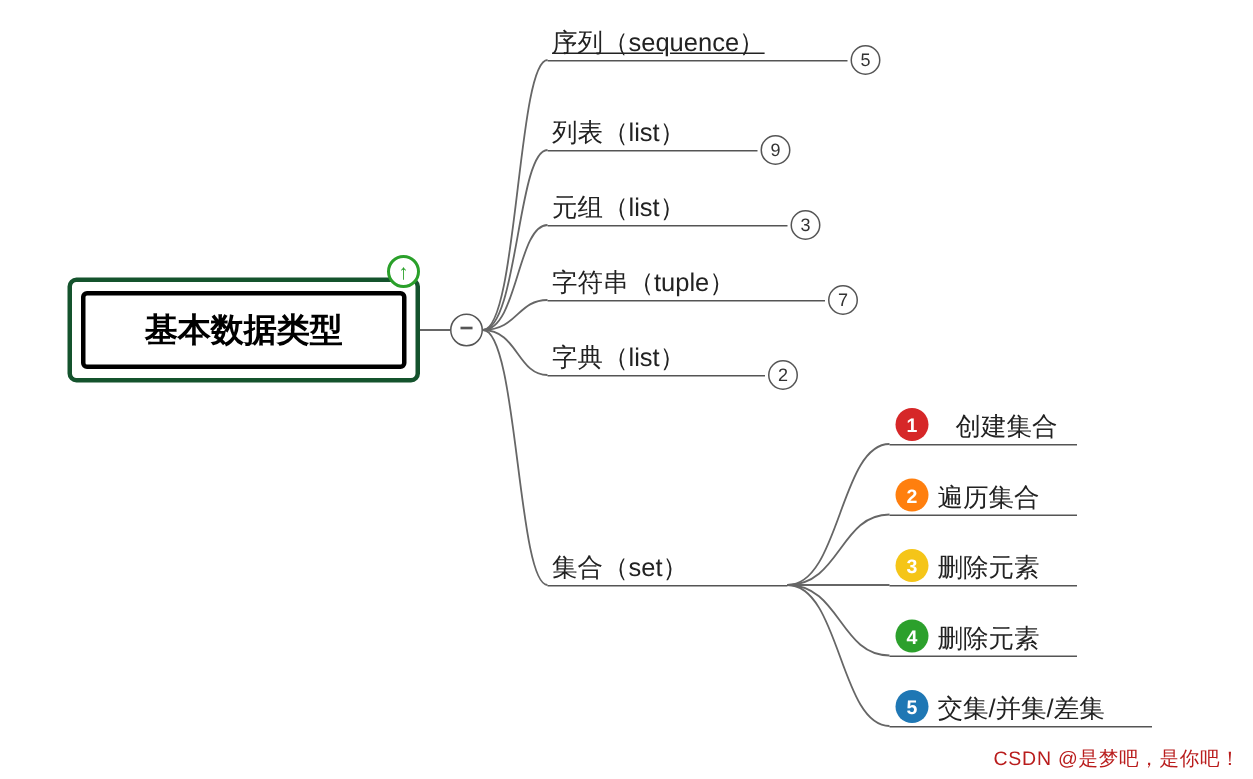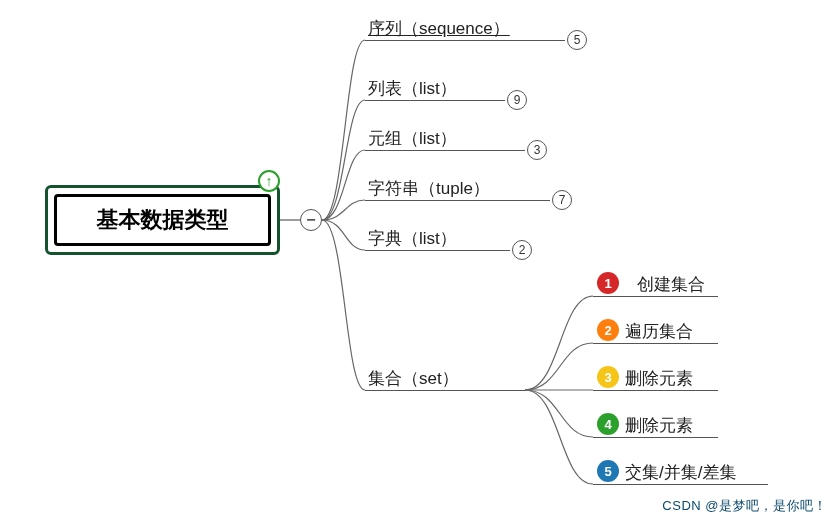--- a/index.html
+++ b/index.html
@@ -114,21 +114,21 @@
     font-size: 13px;
     font-weight: 700;
     color: #fff;
     box-sizing: border-box;
   }
   .watermark {
     position: absolute;
     right: 8px;
     bottom: 4px;
     font-size: 13px;
-    color: #0c4a6e;
+    color: #b91c1c;
     letter-spacing: 0.5px;
   }
 </style>
 </head>
 <body>
 
 <svg class="connectors">
 
   <path d="M 280 220 L 300 220" stroke="#666" stroke-width="1.3" fill="none"></path>
 

